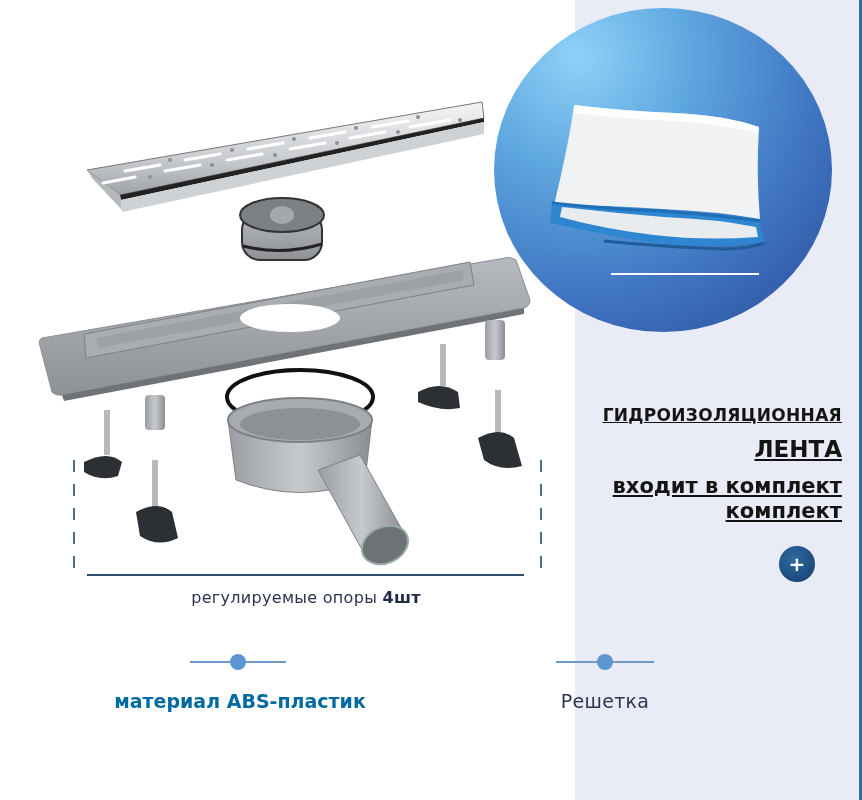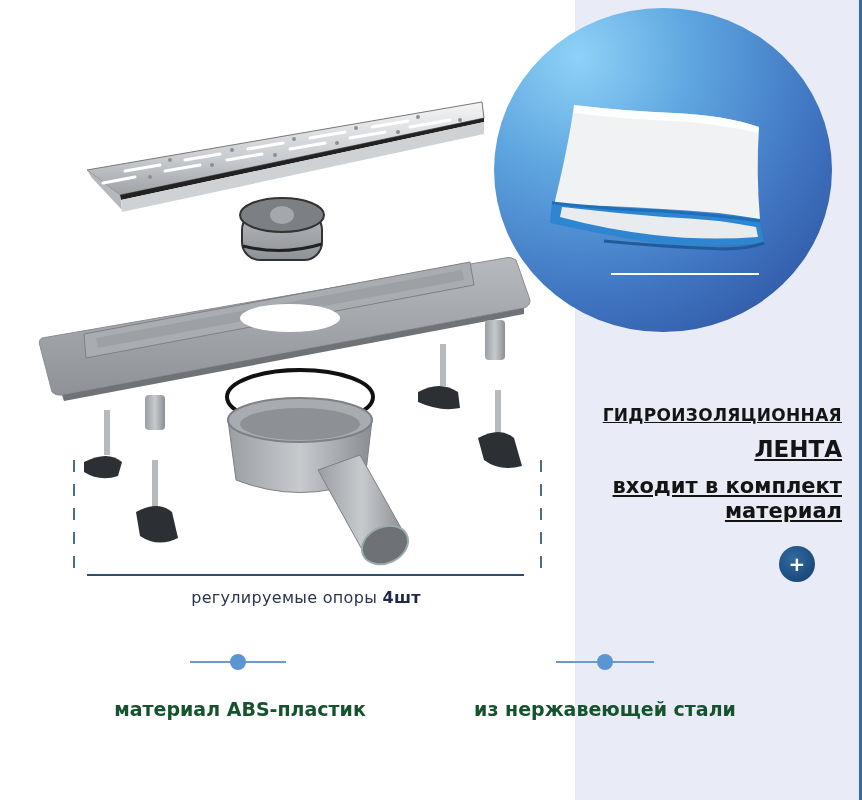--- a/index.html
+++ b/index.html
@@ -21,21 +21,21 @@
   .tape-title .l1{font-size:17px;font-weight:bold;letter-spacing:0.3px;}
   .tape-title .l2{font-size:23px;font-weight:bold;margin-top:11px;}
   .tape-title .l3{font-size:21px;font-weight:bold;margin-top:12px;line-height:25px;}
   .plus-btn{position:absolute;left:779px;top:546px;width:36px;height:36px;border-radius:50%;
     background:radial-gradient(circle at 40% 35%,#2f6aa0,#153d6e);color:#fff;font-size:20px;font-weight:bold;
     display:flex;align-items:center;justify-content:center;line-height:1;}
   .divider{position:absolute;height:2px;background:#6f9ac8;}
   .dot{position:absolute;width:16px;height:16px;border-radius:50%;background:#5b95d2;}
   .feature{position:absolute;text-align:center;color:#2b3550;}
   .feature .t1{font-size:19px;letter-spacing:0.3px;}
-  .feature .t2{font-size:19px;font-weight:bold;color:#14532d;margin-top:8px;}
+  .feature .t2{font-size:19px;font-weight:bold;color:#0369a1;}
 </style>
 </head>
 <body>
 
 <div class="right-panel"></div>
 <div class="right-border"></div>
 
 <div class="circle">
   <svg class="tape" viewBox="0 0 230 150">
     <path d="M8 98 Q60 104 120 108 Q175 110 215 116 L220 140 Q160 145 110 140 Q60 132 6 120 Z" fill="#2f86d0"></path>
@@ -164,30 +164,30 @@
 
 <div class="supports">
   <span>регулируемые опоры </span><b>4шт</b>
 </div>
 
 <div class="tape-title">
   <div class="l1">ГИДРОИЗОЛЯЦИОННАЯ</div>
   <div class="l2">ЛЕНТА</div>
   <div class="l3">
     <div>входит в комплект</div>
-    <div>материал</div>
+    <div>комплект</div>
   </div>
 </div>
 <div class="plus-btn">
     <span>+</span>
   </div>
 
 <div class="divider" style="left:190px;top:661px;width:96px;"></div>
 <div class="dot" style="left:230px;top:654px;"></div>
 <div class="feature" style="left:40px;width:400px;top:690px;">
   <div class="t2">материал ABS-пластик</div>
 </div>
 
 <div class="divider" style="left:556px;top:661px;width:98px;"></div>
 <div class="dot" style="left:597px;top:654px;"></div>
 <div class="feature" style="left:405px;width:400px;top:690px;">
-  <div class="t2">из нержавеющей стали</div>
+  <div class="t1">Решетка</div>
 </div>
 
 </body></html>

